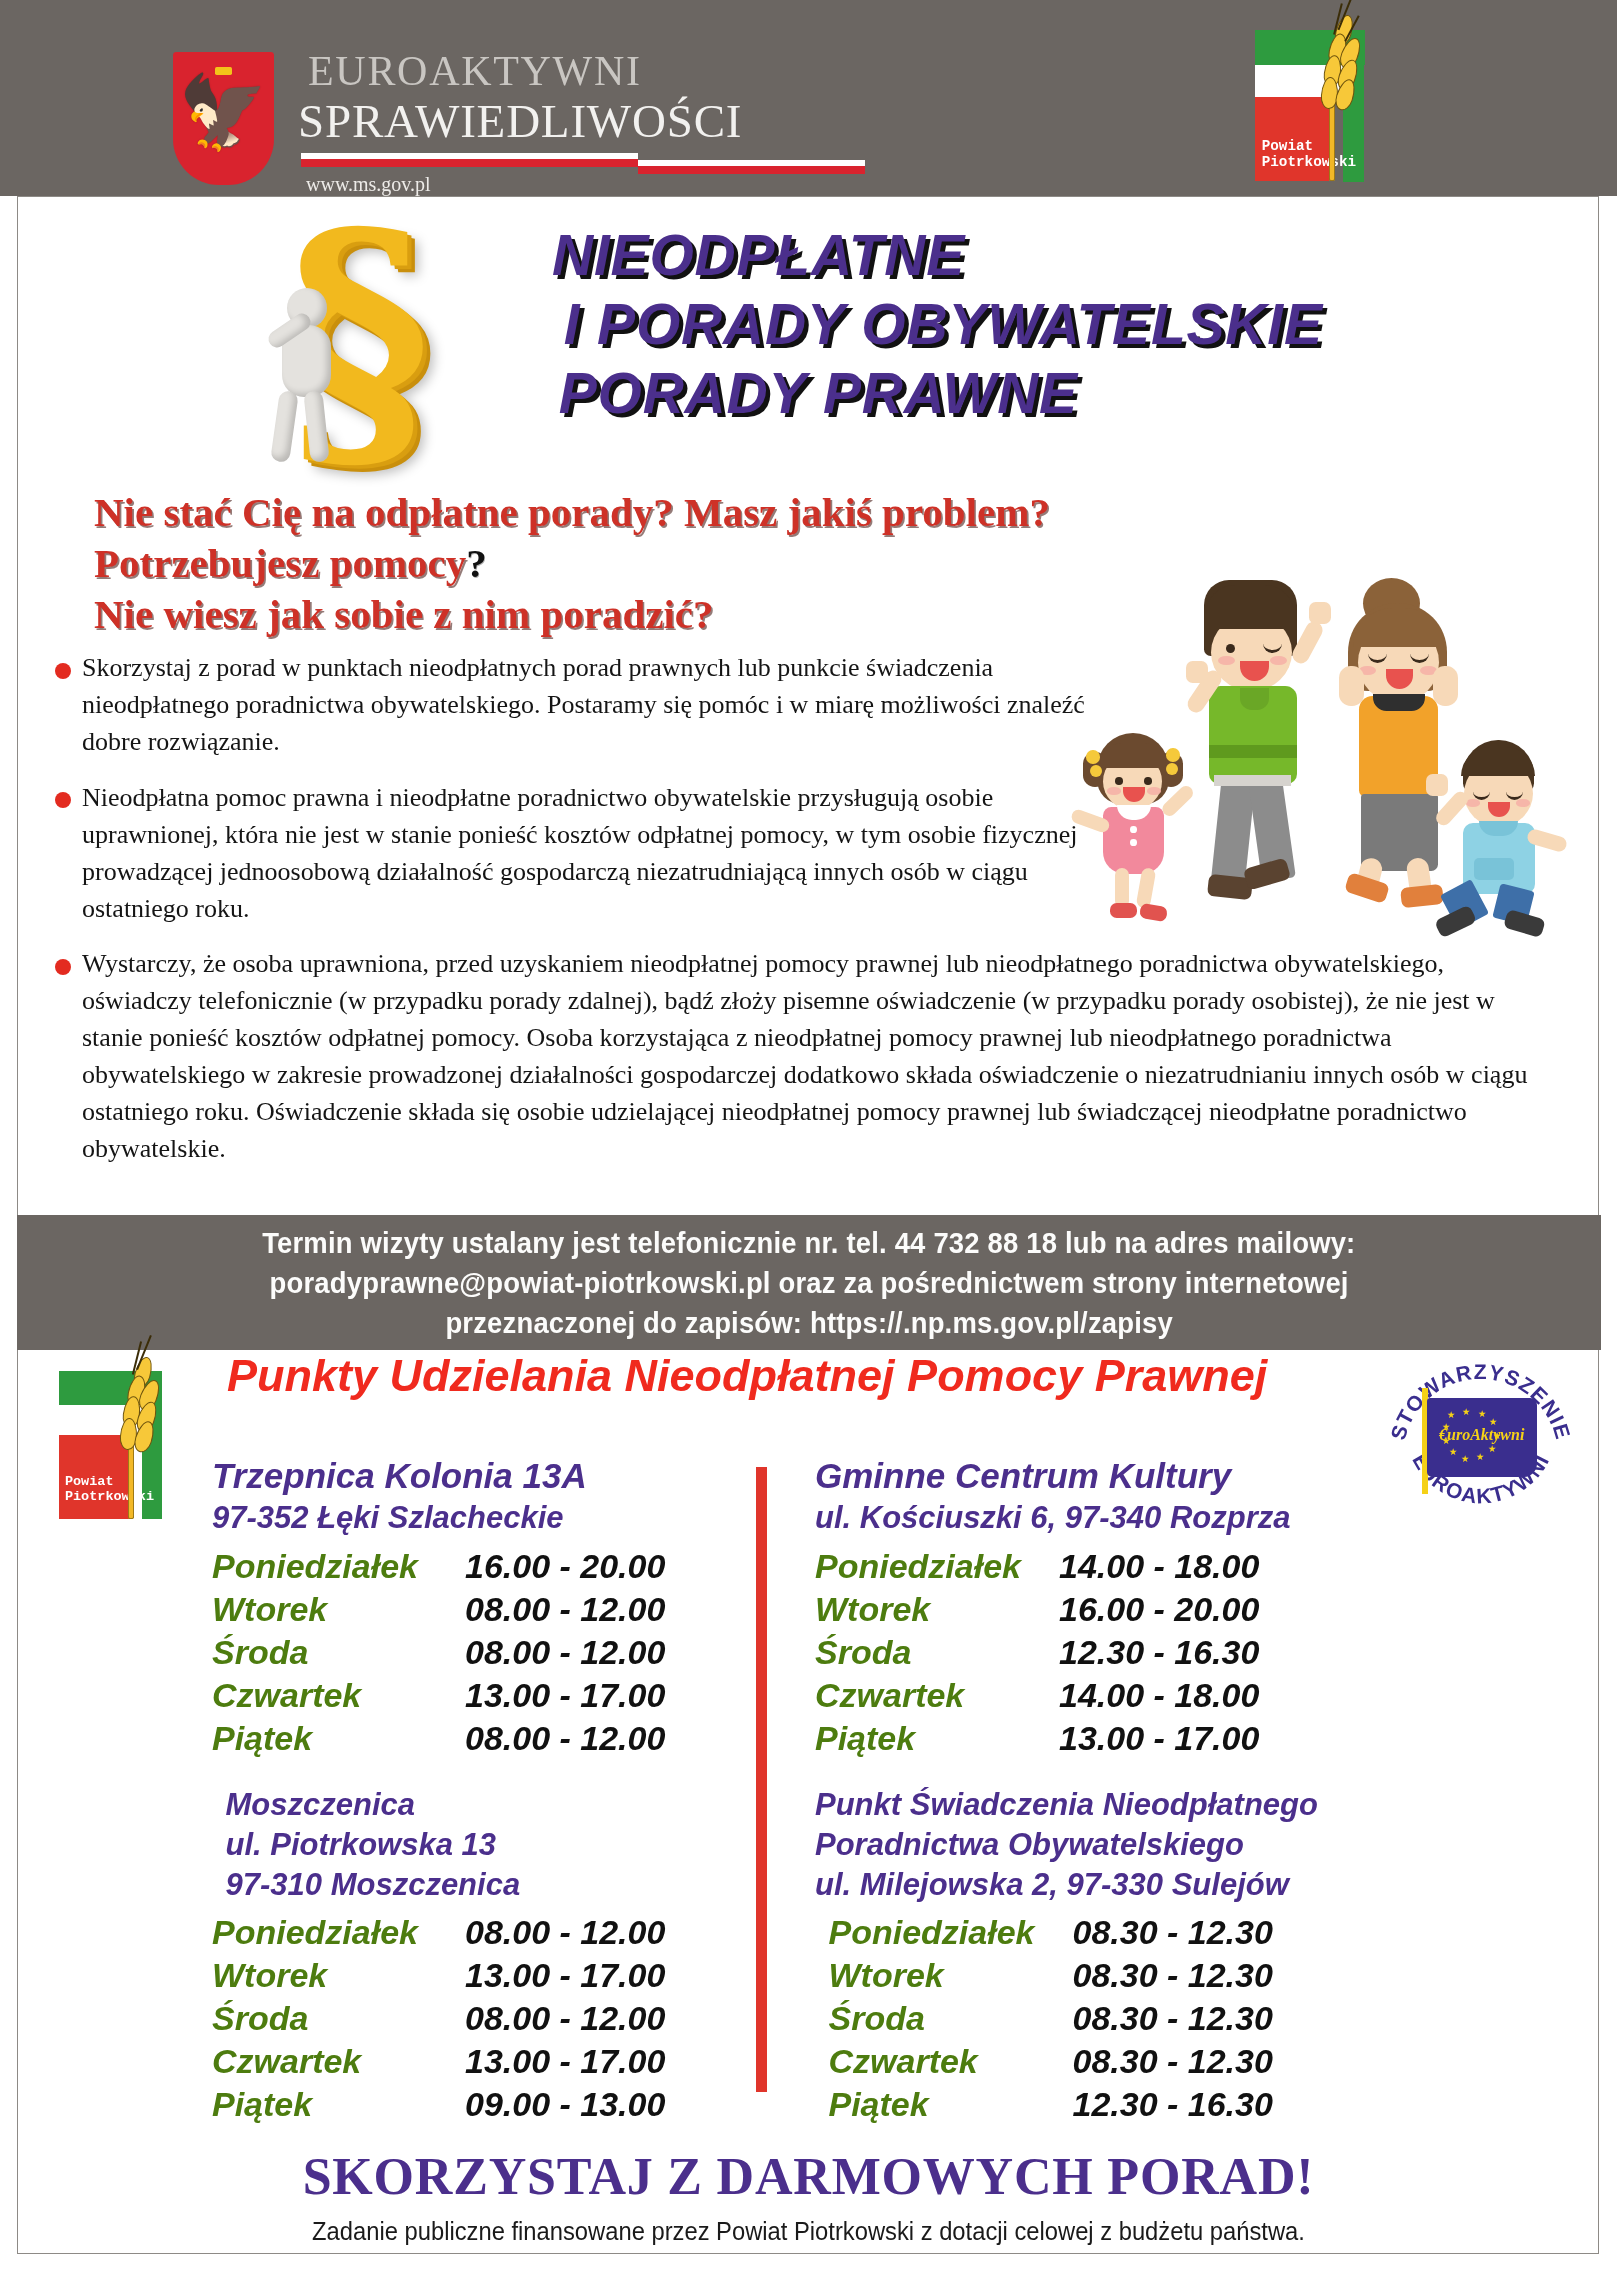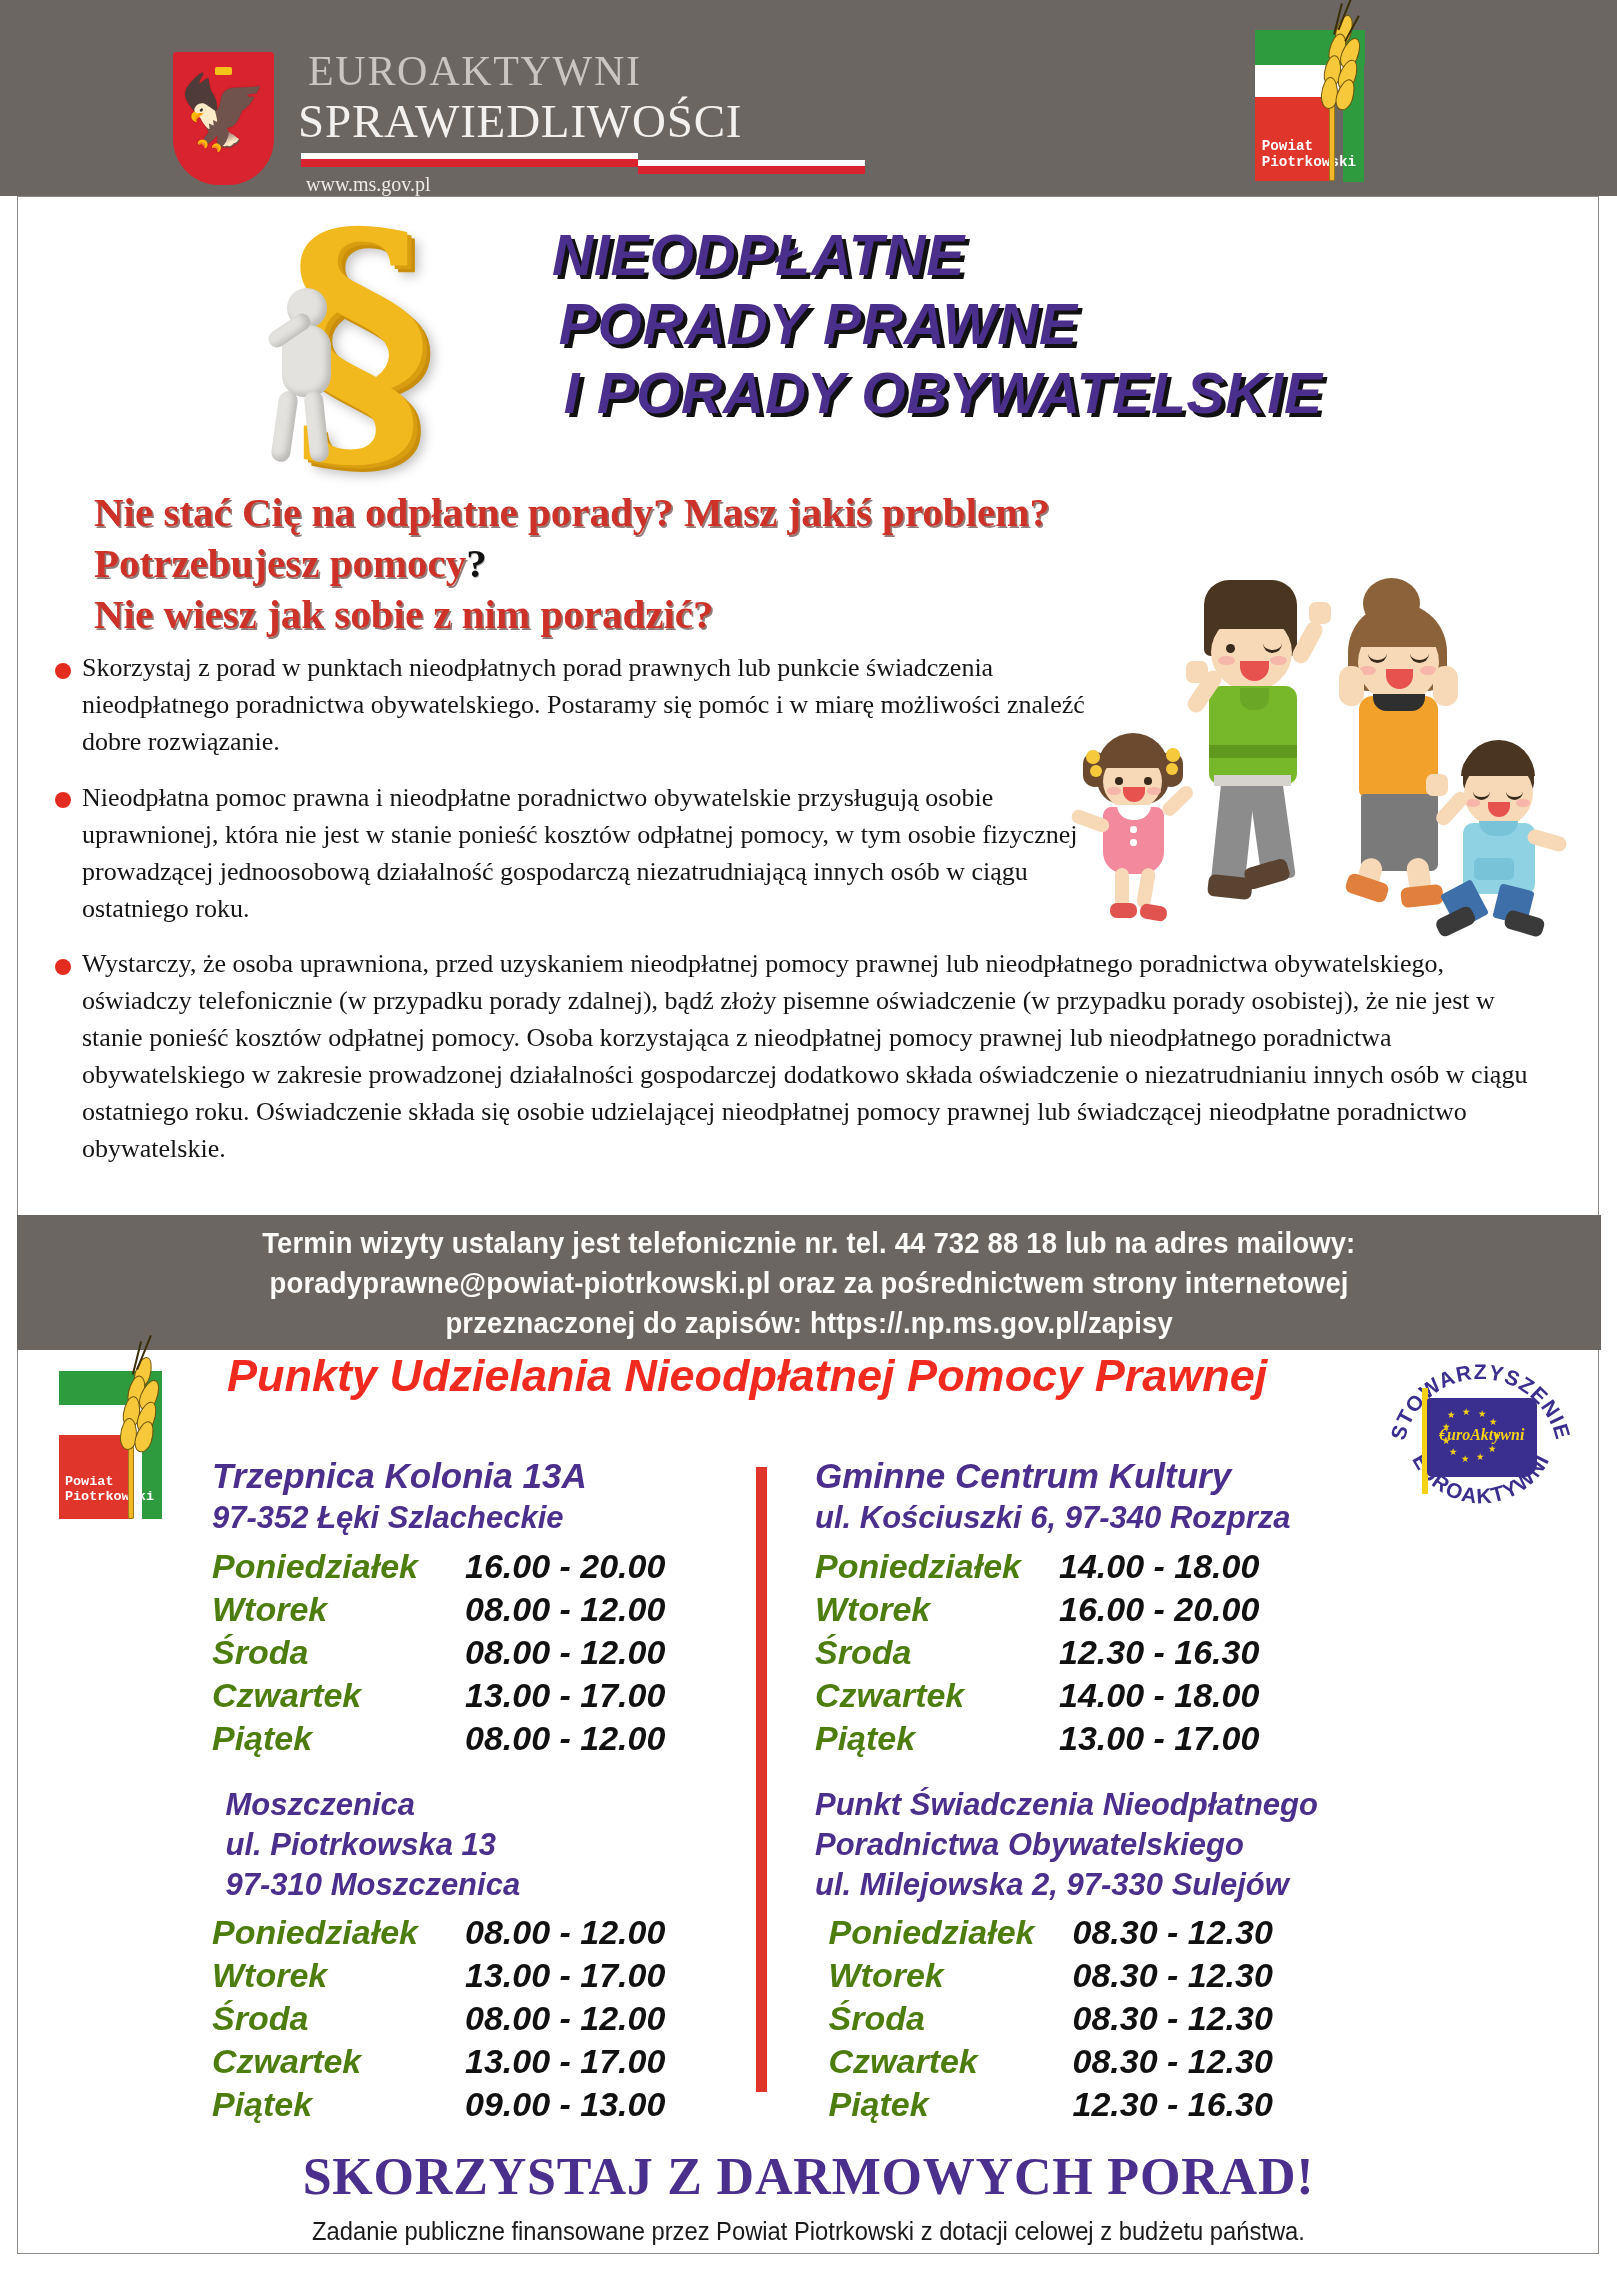--- a/index.html
+++ b/index.html
@@ -293,22 +293,22 @@
       <div class="tk tk-head"></div>
       <div class="tk tk-body"></div>
       <div class="tk tk-arm"></div>
       <div class="tk tk-leg1"></div>
       <div class="tk tk-leg2"></div>
     </div>
   </div>
 
   <div class="title-block">
     <div class="title-line l1">NIEODPŁATNE</div>
+    <div class="title-line l3">I PORADY OBYWATELSKIE</div>
     <div class="title-line l2">PORADY PRAWNE</div>
-    <div class="title-line l3">I PORADY OBYWATELSKIE</div>
   </div>
 
   <div class="questions">
     <div class="q-line">Nie stać Cię na odpłatne porady? Masz jakiś problem?</div>
     <div class="q-line"><span>Potrzebujesz pomocy</span><span class="blk">?</span></div>
     <div class="q-line">Nie wiesz jak sobie z nim poradzić?</div>
   </div>
 
   <div class="bullets">
     <div class="bullet b1">

